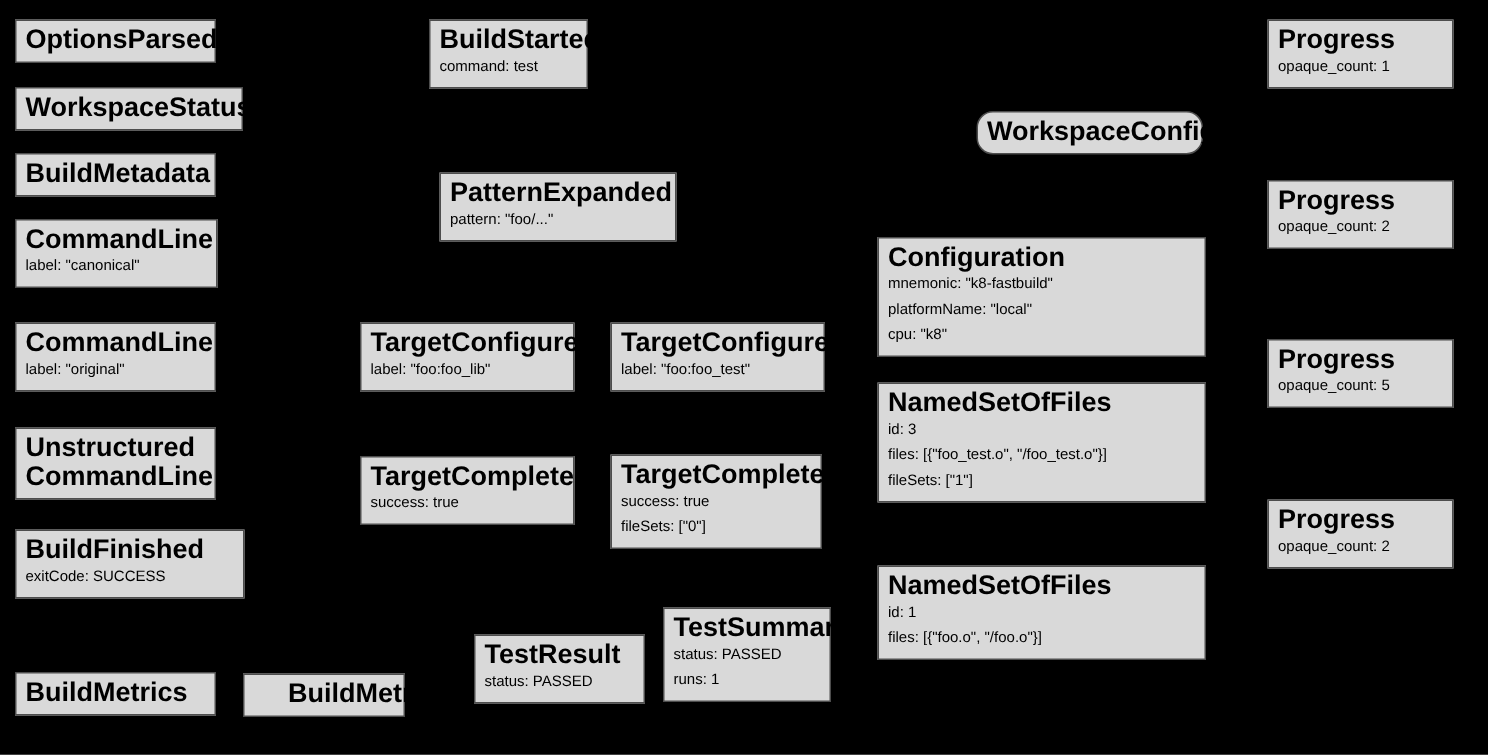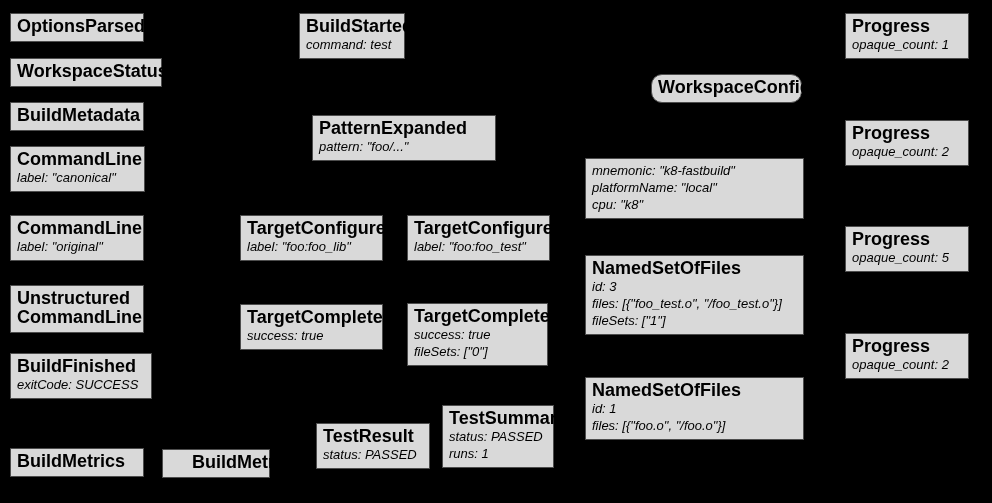--- a/index.html
+++ b/index.html
@@ -19,38 +19,37 @@
     padding: 3px 5px 5px 6px;
     color: var(--ink, #000000);
   }
   .title {
     font-weight: bold;
     font-size: 18px;
     line-height: 19px;
     color: var(--ink, #000000);
   }
   .line {
-    font-size: 13px;
+    font-size: 10px;
     line-height: 17px;
     white-space: nowrap;
     color: var(--ink, #000000);
-    font-style: italic;
   }
   
   .n0  { left: 10px;  top: 13px;  width: 134px; }
   .n1  { left: 10px;  top: 58px;  width: 152px; }
   .n2  { left: 10px;  top: 102px; width: 134px; }
   .n3  { left: 10px;  top: 146px; width: 135px; }
   .n4  { left: 10px;  top: 215px; width: 134px; }
   .n5  { left: 10px;  top: 285px; width: 134px; }
-  .n6  { left: 10px;  top: 353px; width: 142px; }
+  .n6  { left: 10px;  top: 353px; width: 153px; }
   .n7  { left: 10px;  top: 448px; width: 134px; }
   .n8  { left: 162px; top: 449px; width: 108px; padding-left: 29px; }
-  .n9  { left: 299px; top: 13px;  width: 106px; }
-  .n10 { left: 312px; top: 115px; width: 184px; }
+  .n9  { left: 286px; top: 13px;  width: 106px; }
+  .n10 { left: 293px; top: 115px; width: 158px; }
   .n11 { left: 240px; top: 215px; width: 143px; }
   .n12 { left: 407px; top: 215px; width: 143px; }
   .n13 { left: 240px; top: 304px; width: 143px; }
   .n14 { left: 407px; top: 303px; width: 141px; }
   .n15 { left: 316px; top: 423px; width: 114px; }
   .n16 { left: 442px; top: 405px; width: 112px; }
   .n17 { left: 651px; top: 74px;  width: 151px; border-radius: 11px; }
   .n18 { left: 585px; top: 158px; width: 219px; }
   .n19 { left: 585px; top: 255px; width: 219px; }
   .n20 { left: 585px; top: 377px; width: 219px; }
@@ -143,20 +142,21 @@
     <div class="title">TestSummary</div>
     <div class="line">status: PASSED</div>
     <div class="line">runs: 1</div>
   </div>
 
   <div class="node n17">
     <div class="title">WorkspaceConfig</div>
   </div>
 
   <div class="node n18">
+    <div class="title">Configuration</div>
     <div class="line">mnemonic: "k8-fastbuild"</div>
     <div class="line">platformName: "local"</div>
     <div class="line">cpu: "k8"</div>
   </div>
 
   <div class="node n19">
     <div class="title">NamedSetOfFiles</div>
     <div class="line">id: 3</div>
     <div class="line">files: [{"foo_test.o", "/foo_test.o"}]</div>
     <div class="line">fileSets: ["1"]</div>

